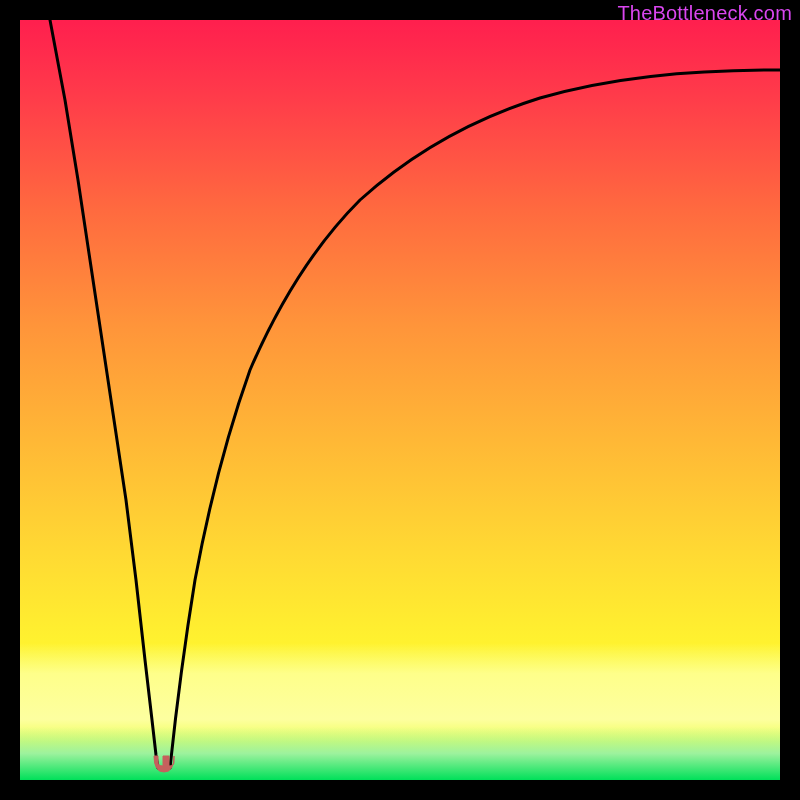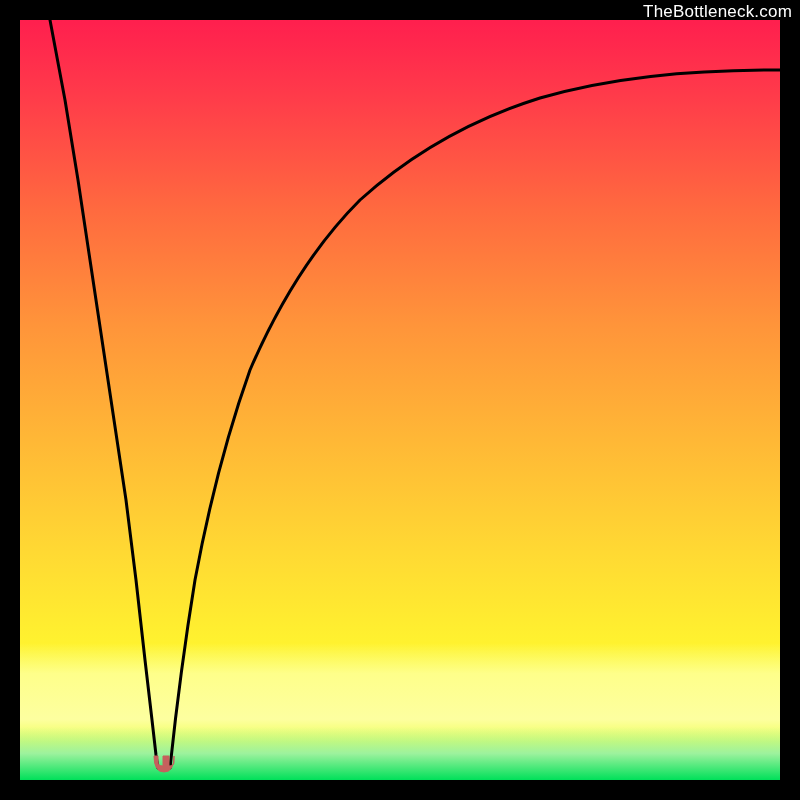--- a/index.html
+++ b/index.html
@@ -53,22 +53,22 @@
         #fff22f 82%,
         #f6ff45 90%,
         #eaff62 95%,
         #d8ff72 100%
       );
   }
   .watermark {
     position: absolute;
     top: 2px;
     right: 8px;
-    color: #ffffff;
-    font-size: 17px;
+    color: #d946ef;
+    font-size: 20px;
     font-weight: 500;
     letter-spacing: 0.2px;
     pointer-events: none;
     user-select: none;
   }
   svg.curves {
     position: absolute;
     inset: 0;
     width: 100%;
     height: 100%;

